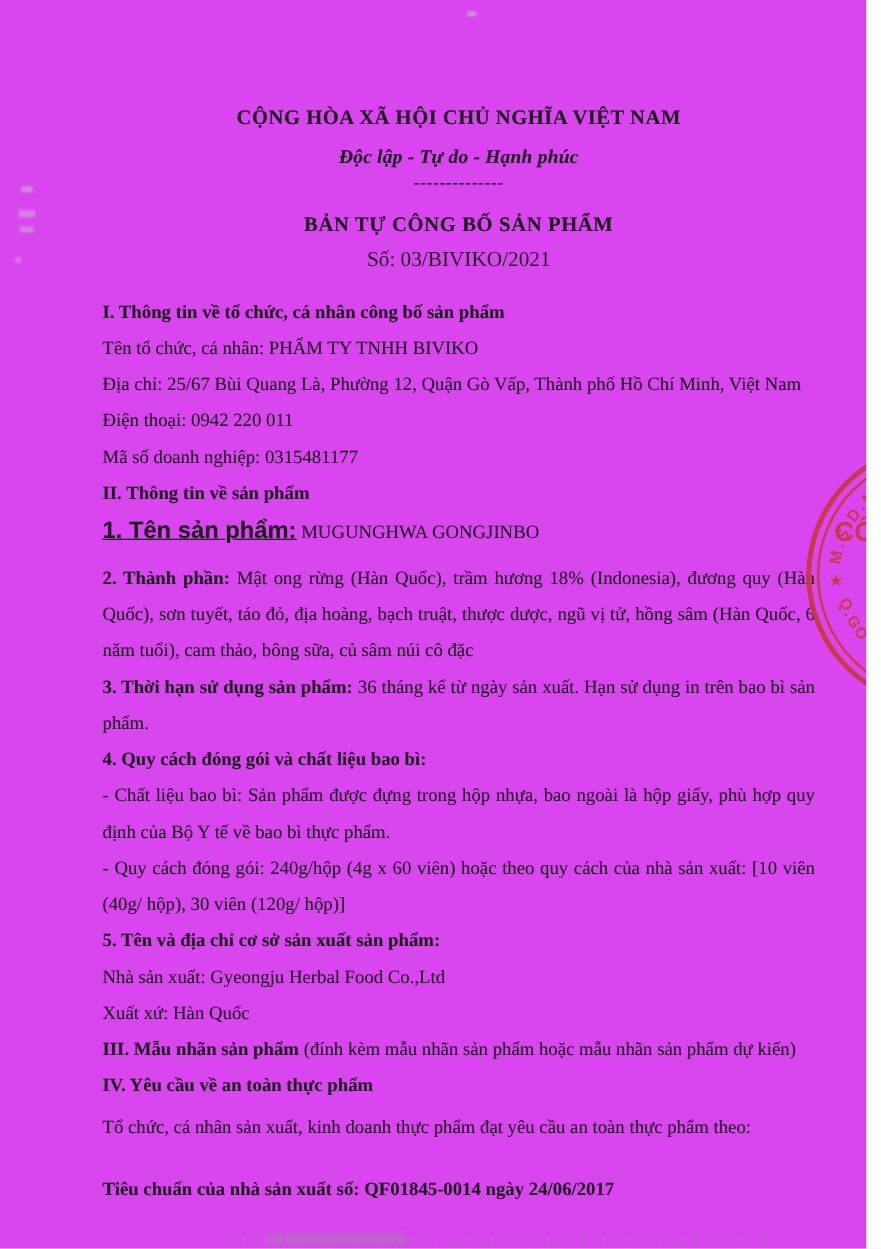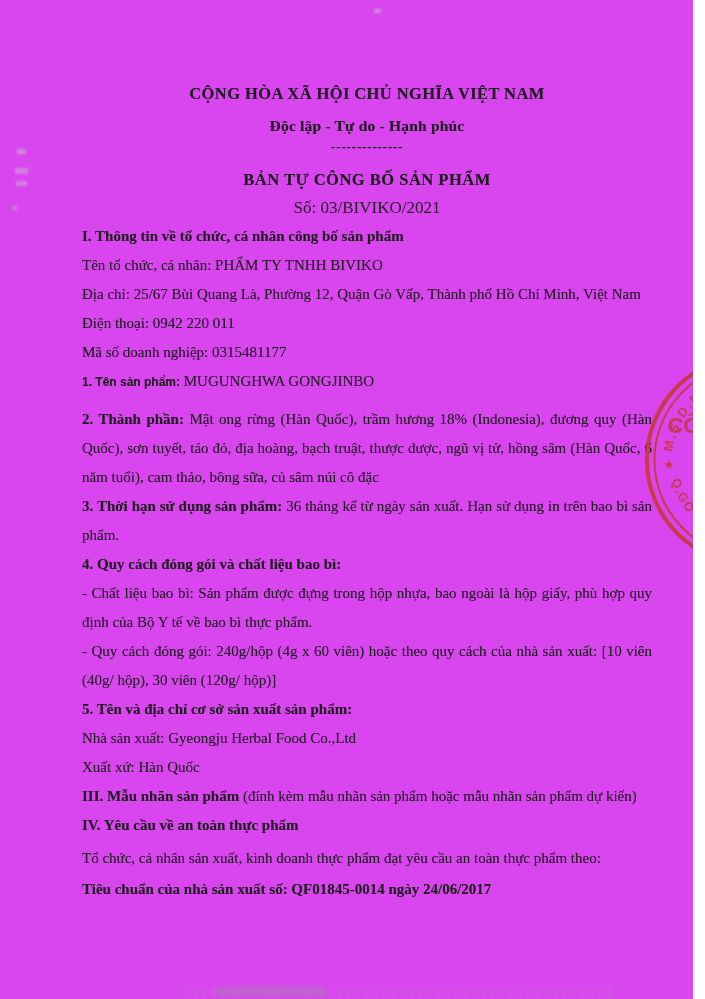--- a/index.html
+++ b/index.html
@@ -16,47 +16,49 @@
     position:absolute;top:86px;left:82px;width:570px;
     text-align:center;line-height:1;
   }
   .nat-title{
     font-weight:bold;font-size:16.5px;letter-spacing:.4px;
     text-shadow:0 0 .5px rgba(0,0,0,.4);
   }
   .motto{
     font-weight:bold;font-size:15.5px;margin-top:15px;letter-spacing:.2px;
     text-shadow:0 0 .5px rgba(0,0,0,.4);
+    font-style:italic;
   }
   .divider{
     font-weight:bold;font-size:14px;margin-top:7px;letter-spacing:.5px;
   }
   .doc-title{
     font-weight:bold;font-size:16.5px;margin-top:18px;letter-spacing:.5px;
     text-shadow:0 0 .5px rgba(0,0,0,.4);
   }
   .doc-number{
     font-size:17px;margin-top:10px;
   }
   
   .body{
-    position:absolute;top:222px;left:82px;width:570px;
+    position:absolute;top:236px;left:82px;width:570px;
     font-size:15px;line-height:29px;
     text-shadow:0 0 .4px rgba(0,0,0,.3);
   }
   .body p{margin:0;white-space:nowrap;}
   .body p.wrap{
     white-space:normal;
     text-align:justify;
     text-align-last:left;
   }
   .body p b{font-weight:bold;}
   .body p.lead-sans b{
     font-family:"Liberation Sans","DejaVu Sans",sans-serif;
-    font-size:12px;
+    font-size:19px;
+    text-decoration:underline;
   }
   
   .stamp{
     position:absolute;left:640px;top:349px;
     opacity:.93;
   }
   .stamp .ring-text{
     font-family:"Liberation Sans","DejaVu Sans",sans-serif;
     font-weight:bold;font-size:13px;letter-spacing:2.2px;
     fill:#c8393d;
@@ -106,33 +108,34 @@
     <div class="doc-title">BẢN TỰ CÔNG BỐ SẢN PHẨM</div>
     <div class="doc-number">Số: 03/BIVIKO/2021</div>
   </div>
 
   <div class="body">
       <p class="section"><b>I. Thông tin về tổ chức, cá nhân công bố sản phẩm</b></p>
       <p class="plain"><span>Tên tổ chức, cá nhân: PHẨM TY TNHH BIVIKO</span></p>
       <p class="plain"><span>Địa chỉ: 25/67 Bùi Quang Là, Phường 12, Quận Gò Vấp, Thành phố Hồ Chí Minh, Việt Nam</span></p>
       <p class="plain"><span>Điện thoại: 0942 220 011</span></p>
       <p class="plain"><span>Mã số doanh nghiệp: 0315481177</span></p>
+      <p class="section"><b>II. Thông tin về sản phẩm</b></p>
       <p class="lead-sans"><b>1. Tên sản phẩm:</b><span> MUGUNGHWA GONGJINBO</span></p>
       <p class="lead wrap" style="margin-top: 8px;"><b>2. Thành phần:</b><span> Mật ong rừng (Hàn Quốc), trầm hương 18% (Indonesia), đương quy (Hàn Quốc), sơn tuyết, táo đỏ, địa hoàng, bạch truật, thược dược, ngũ vị tử, hồng sâm (Hàn Quốc, 6 năm tuổi), cam thảo, bông sữa, củ sâm núi cô đặc</span></p>
       <p class="lead wrap"><b>3. Thời hạn sử dụng sản phẩm:</b><span> 36 tháng kể từ ngày sản xuất. Hạn sử dụng in trên bao bì sản phẩm.</span></p>
       <p class="section"><b>4. Quy cách đóng gói và chất liệu bao bì:</b></p>
       <p class="plain wrap"><span>- Chất liệu bao bì: Sản phẩm được đựng trong hộp nhựa, bao ngoài là hộp giấy, phù hợp quy định của Bộ Y tế về bao bì thực phẩm.</span></p>
       <p class="plain wrap"><span>- Quy cách đóng gói: 240g/hộp (4g x 60 viên) hoặc theo quy cách của nhà sản xuất: [10 viên (40g/ hộp), 30 viên (120g/ hộp)]</span></p>
       <p class="section"><b>5. Tên và địa chỉ cơ sở sản xuất sản phẩm:</b></p>
       <p class="plain"><span>Nhà sản xuất: Gyeongju Herbal Food Co.,Ltd</span></p>
       <p class="plain"><span>Xuất xứ: Hàn Quốc</span></p>
       <p class="lead"><b>III. Mẫu nhãn sản phẩm</b><span> (đính kèm mẫu nhãn sản phẩm hoặc mẫu nhãn sản phẩm dự kiến)</span></p>
       <p class="section"><b>IV. Yêu cầu về an toàn thực phẩm</b></p>
       <p class="plain" style="margin-top: 4px;"><span>Tổ chức, cá nhân sản xuất, kinh doanh thực phẩm đạt yêu cầu an toàn thực phẩm theo:</span></p>
-      <p class="section" style="margin-top: 2px;"><b>Tiêu chuẩn của nhà sản xuất số: QF01845-0014 ngày 24/06/2017</b></p>
+      <p class="section" style="margin-top: 21px;"><b>Tiêu chuẩn của nhà sản xuất số: QF01845-0014 ngày 24/06/2017</b></p>
     </div>
 
   <svg class="stamp" width="222" height="222" viewBox="-111 -111 222 222">
     <g fill="none" stroke="#c8393d">
       <circle r="104" stroke-width="4"></circle>
       <circle r="96.5" stroke-width="2"></circle>
     </g>
     <defs>
       <path id="arcTop" d="M -79,6 A 79.2,79.2 0 1 1 79,6"></path>
       <path id="arcBot" d="M -81,12 A 81.9,81.9 0 0 0 81,12"></path>

